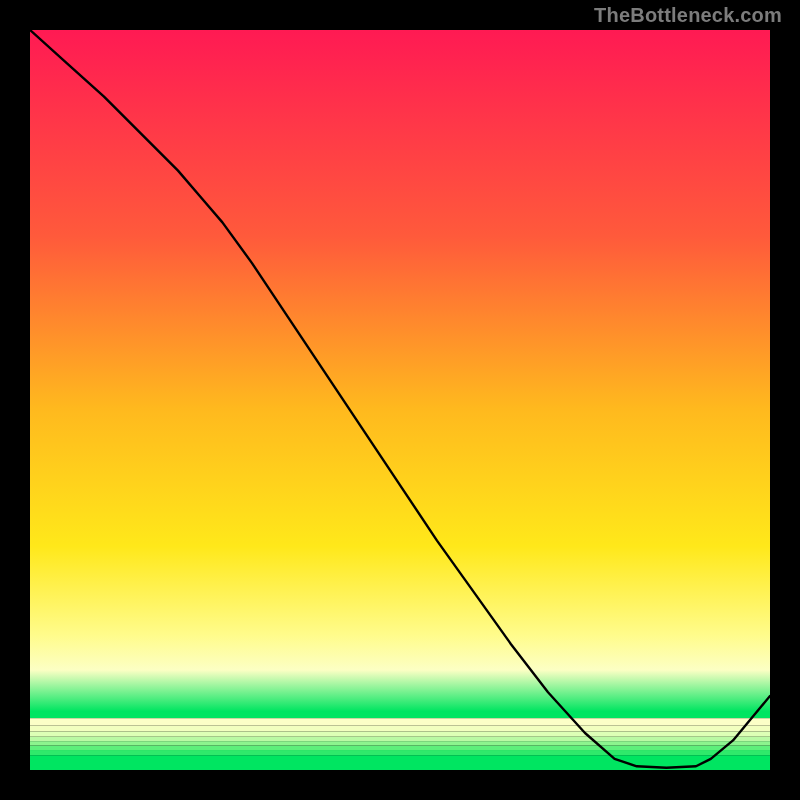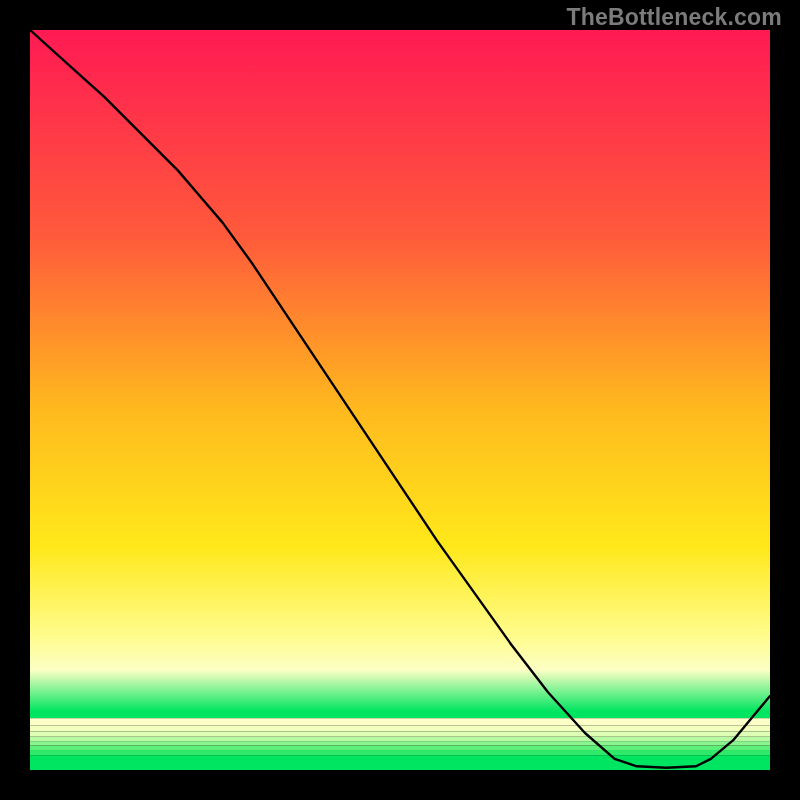--- a/index.html
+++ b/index.html
@@ -14,21 +14,21 @@
     position: relative;
     width: 800px;
     height: 800px;
     background: #000000;
   }
   .watermark {
     position: absolute;
     top: 4px;
     right: 18px;
     font-family: Arial, Helvetica, sans-serif;
-    font-size: 23px;
+    font-size: 20px;
     font-weight: 600;
     color: #7c7c7c;
     letter-spacing: 0.2px;
     user-select: none;
   }
   .plot-area {
     position: absolute;
     left: 30px;
     top: 30px;
     width: 740px;

